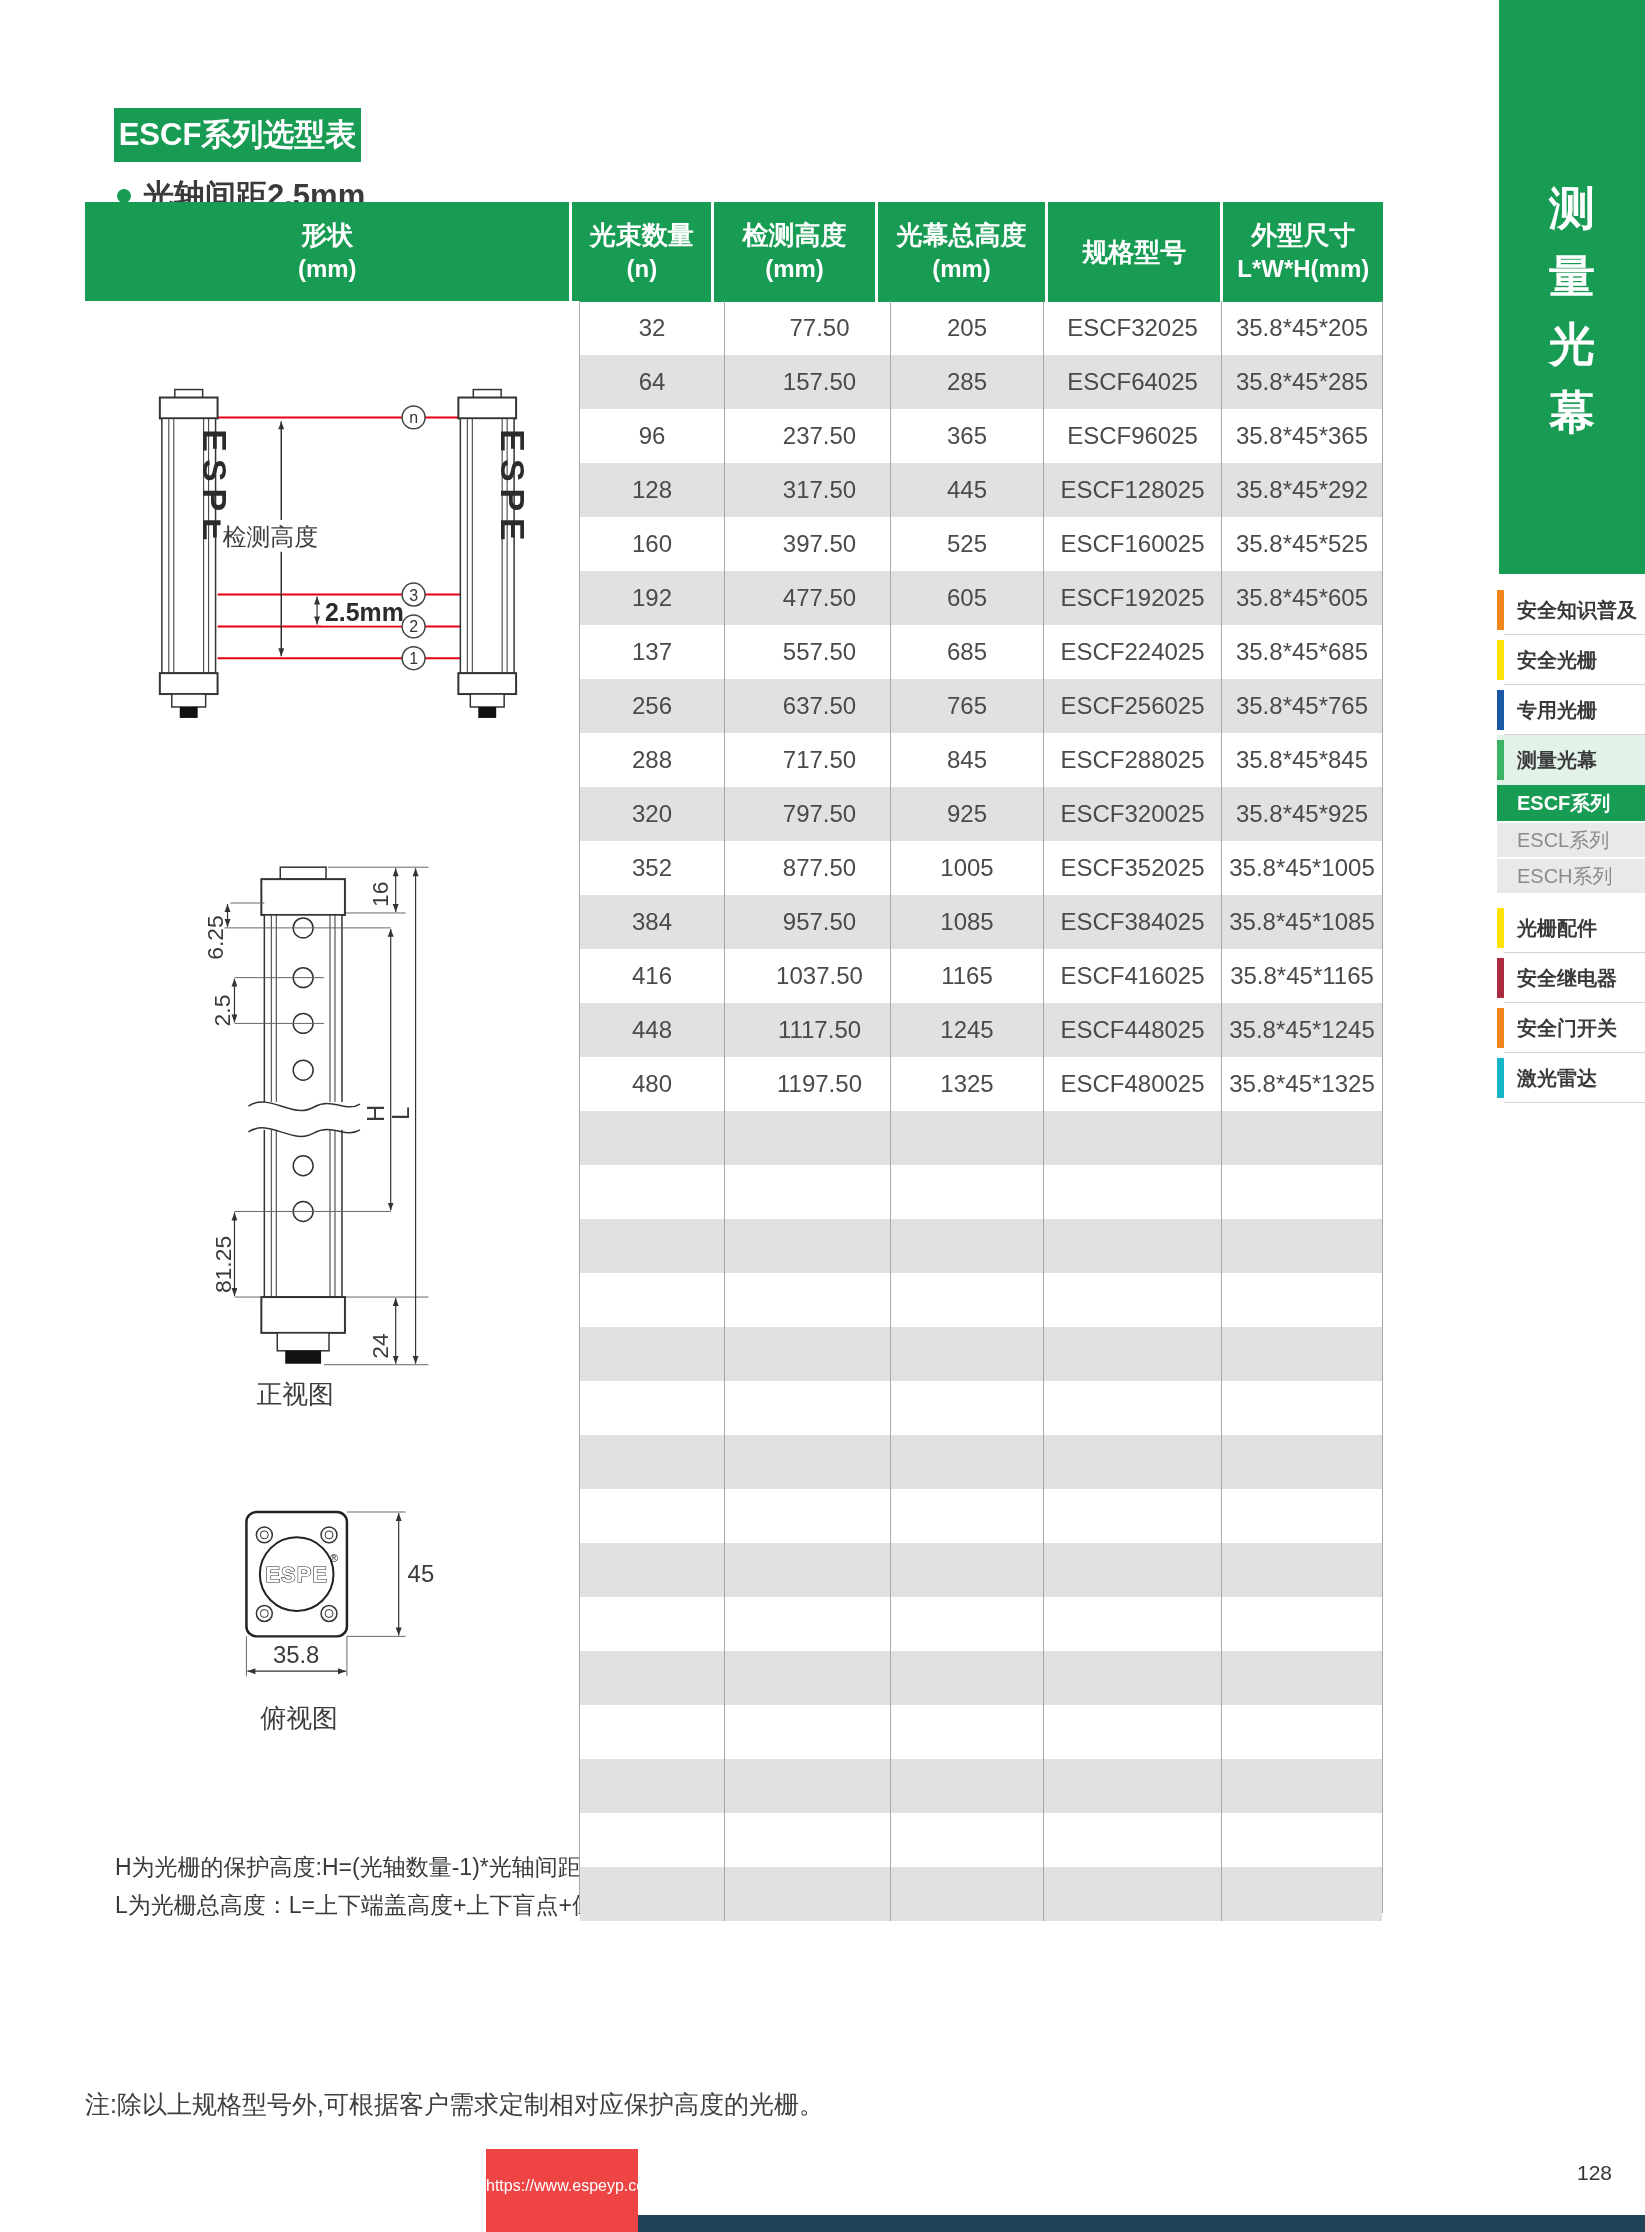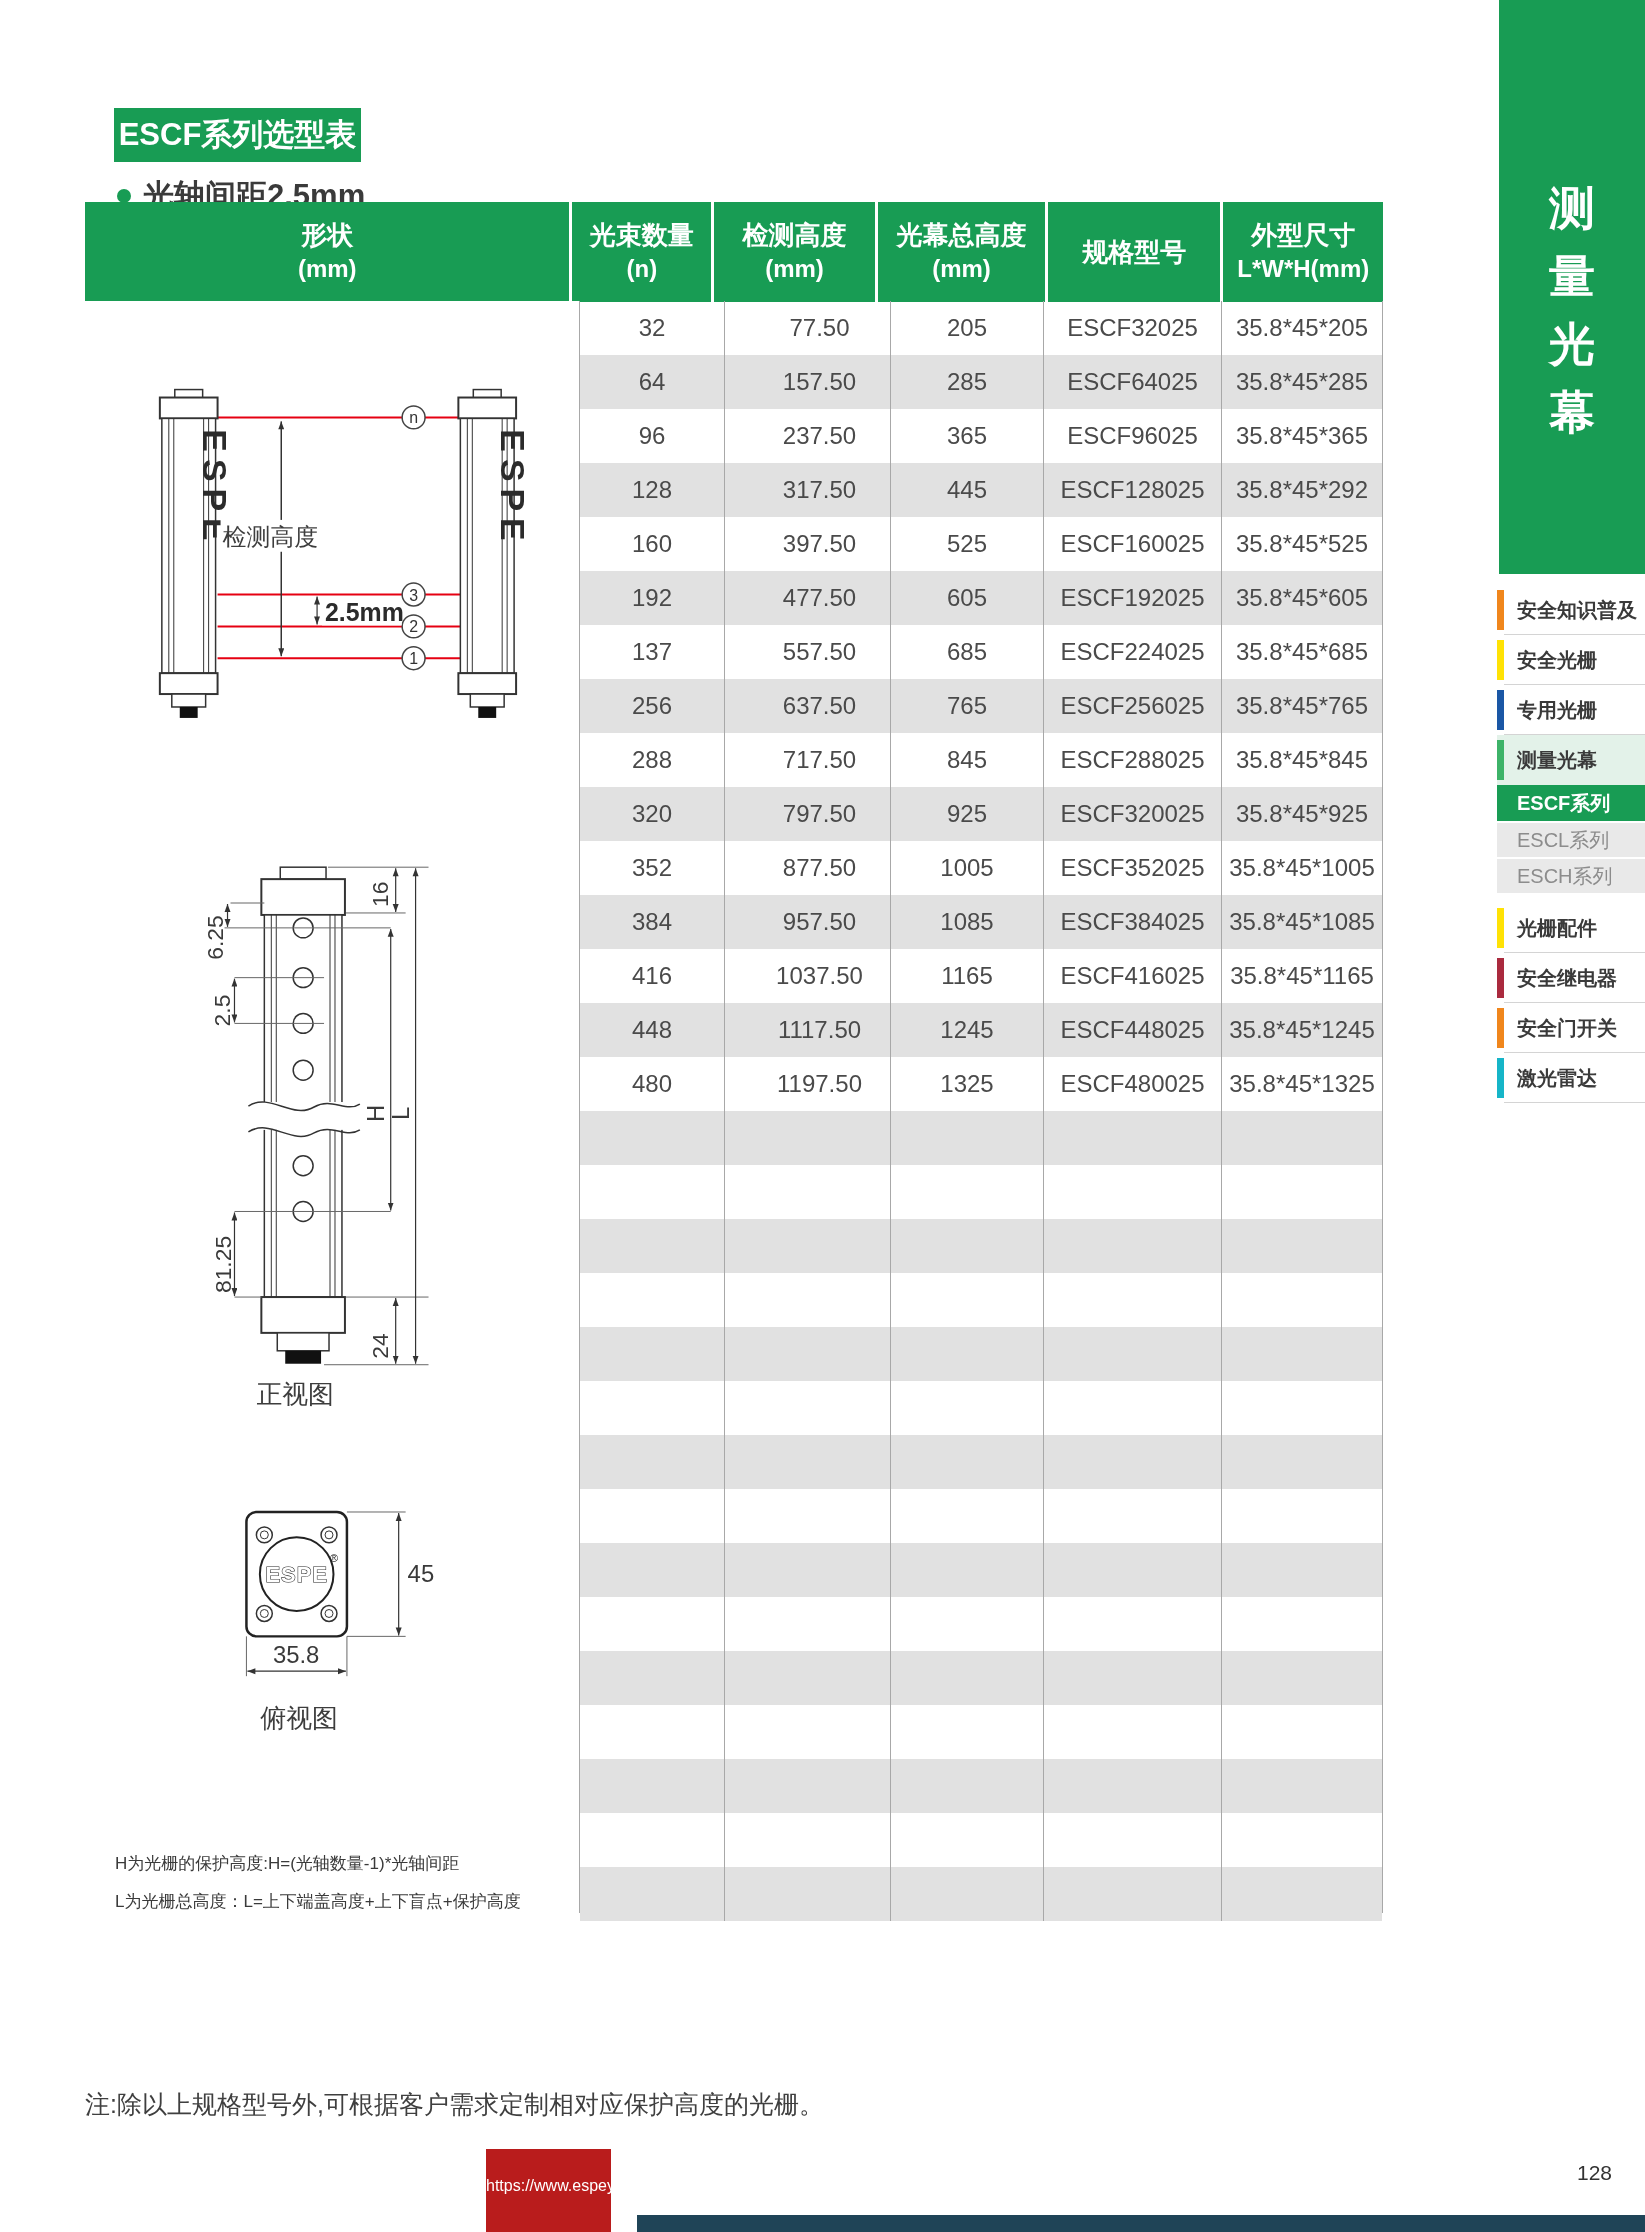--- a/index.html
+++ b/index.html
@@ -29,21 +29,21 @@
     border-left:1px solid #a8a8a8; border-right:1px solid #a8a8a8; }
   .trow { display:flex; height:54px; }
   .trow:nth-child(even){ background:#e1e1e1; }
   .td { display:flex; align-items:center; justify-content:center;
     font-size:24px; color:#4a4a4a; }
   .td:not(:first-child){ border-left:1px solid #a8a8a8; }
   .td.c1{width:144px;} .td.c2{width:166px;padding-left:24px;} .td.c3{width:153px;}
   .td.c4{width:178px;} .td.c5{width:161px;}
 
   
-  .note { position:absolute; left:30px; font-size:17px; color:#3a3a3a; white-space:nowrap; }
+  .note { position:absolute; left:30px; font-size:23px; color:#3a3a3a; white-space:nowrap; }
   .note.n1 { top:1551px; }
   .note.n2 { top:1589px; }
 
   .footnote { position:absolute; left:85px; top:2088px; font-size:25px; color:#3f3f3f; }
 
   
   .side-tab { position:absolute; left:1499px; top:0; width:146px; height:574px; background:#189C54;
     display:flex; flex-direction:column; align-items:center; padding-top:185px; gap:21px; }
   .side-tab span { color:#fff; font-size:46px; font-weight:bold; line-height:47px; }
   .side-nav { position:absolute; left:1497px; top:585px; width:148px; }
@@ -55,21 +55,21 @@
   .nav-item.active-cat { background:#E3F2E9; }
   .nav-sub { height:34px; margin-bottom:2px; background:#e9e9e9; }
   .nav-sub .lbl { position:static; display:block; padding-left:20px; line-height:34px;
     font-size:20px; color:#8c8c8c; white-space:nowrap; }
   .nav-sub.active { height:36px; background:#189C54; }
   .nav-sub.active .lbl { line-height:36px; color:#fff; font-weight:bold; }
   .nav-gap { height:8px; }
 
   
   .footer-bar { position:absolute; left:637px; top:2215px; width:1009px; height:18px; background:#1F4457; }
-  .footer-link { position:absolute; left:486px; top:2149px; width:125px; height:84px; background:#b91c1c; }
+  .footer-link { position:absolute; left:486px; top:2149px; width:152px; height:84px; background:#ef4444; }
   .footer-link span { display:block; text-align:center; margin-top:28px; color:#fff; font-size:16px; }
   .page-num { position:absolute; left:1577px; top:2161px; font-size:21px; color:#333; }
 
   svg text { font-family:"Liberation Sans","DejaVu Sans",sans-serif; }
 </style>
 </head>
 <body>
 
 <div class="page">
 

